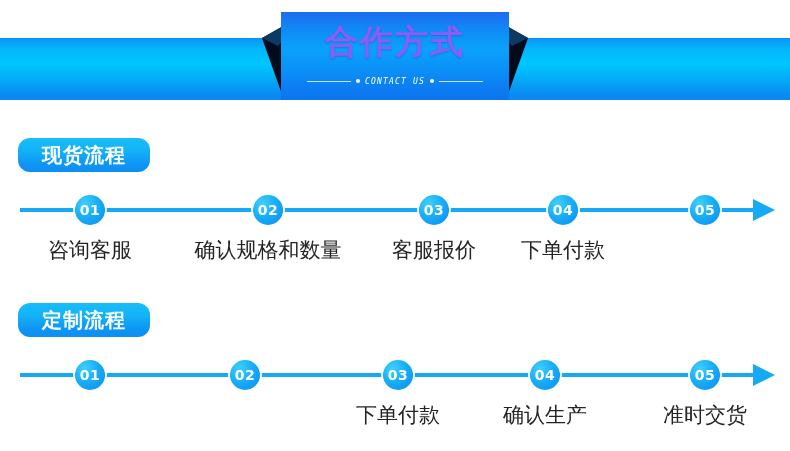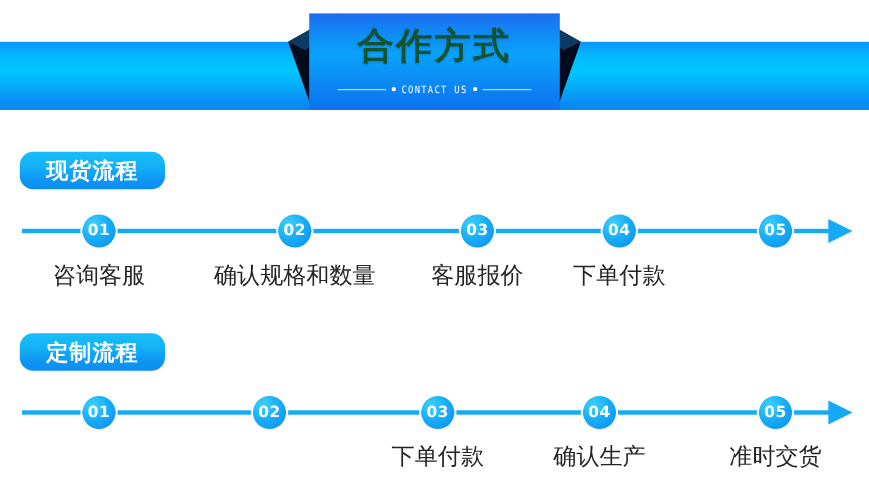--- a/index.html
+++ b/index.html
@@ -65,37 +65,38 @@
         #0c7df2 86%,
         #0b74ef 100%);
     clip-path: polygon(8px 0, 220px 0, 228px 0, 228px 88px, 0 88px, 0 0);
   }
   .ribbon-title {
     position: absolute;
     left: 281px;
     top: 22px;
     width: 228px;
     text-align: center;
-    color: #14532d;
+    color: #8b5cf6;
     font-size: 33px;
     font-weight: bold;
     letter-spacing: 2px;
     line-height: 40px;
     text-shadow: 0 1px 2px rgba(0,40,110,0.25);
   }
   .ribbon-sub-wrap {
     position: absolute;
     left: 281px;
     top: 74px;
     width: 228px;
     height: 14px;
     display: flex;
     align-items: center;
     justify-content: center;
     gap: 5px;
+    font-style: italic;
   }
   .sub-line {
     width: 44px;
     height: 1px;
     background: rgba(255,255,255,0.78);
   }
   .sub-dot {
     width: 4px;
     height: 4px;
     border-radius: 50%;

